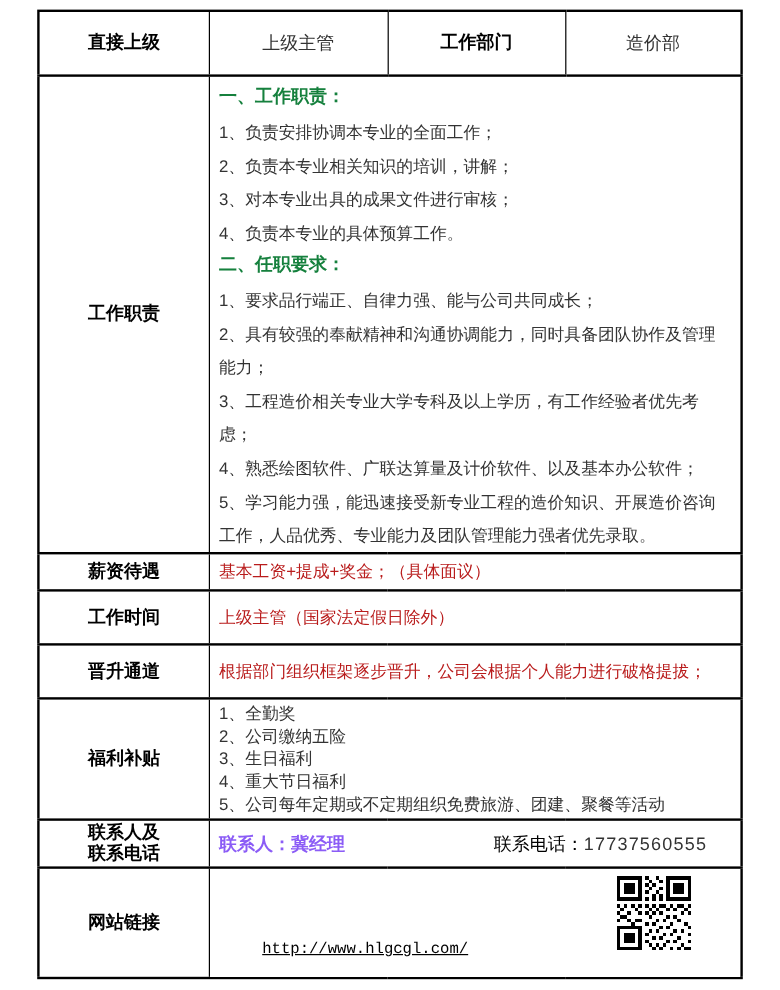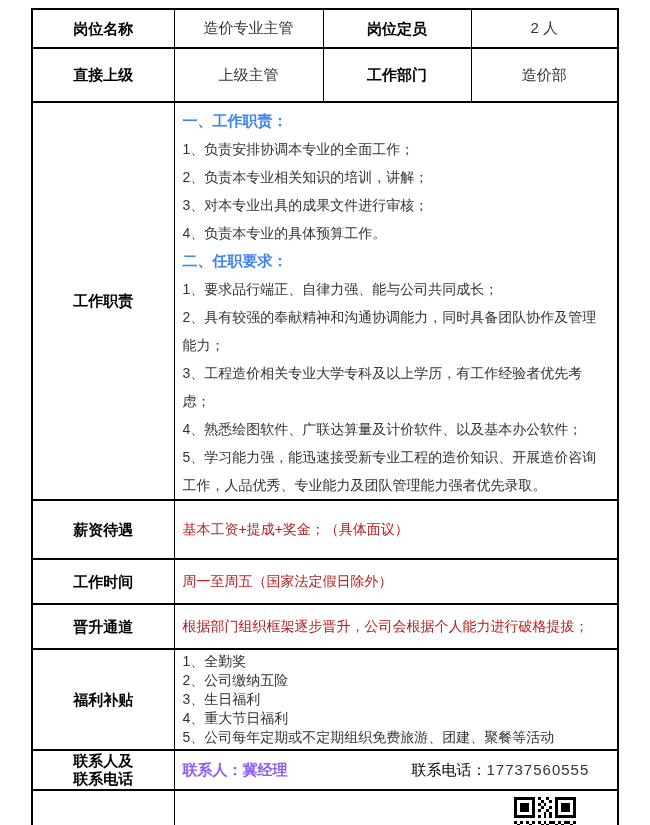--- a/index.html
+++ b/index.html
@@ -49,21 +49,22 @@
   td.duties{
     vertical-align:top;
     padding:4px 15px 0 8px;
     font-size:14px;
     line-height:28px;
     color:#333333;
   }
   .sec-title{
     font-weight:bold;
     font-size:15px;
-    color:#3b82f6;
+    color:#15803d;
+    font-family:Liberation Mono, monospace;
   }
   td.benefits{
     vertical-align:middle;
     padding:2px 8px;
     font-size:14px;
     line-height:19px;
     color:#333333;
     margin-left:44px;
   }
   td.contact-cell{
@@ -107,26 +108,20 @@
 <div class="page">
   <table class="job-table">
     <colgroup>
       <col style="width:142px">
         <col style="width:149px">
         <col style="width:148px">
         <col style="width:147px">
     </colgroup>
 
     <tbody>
-        <tr style="height:39px">
-      <td class="lbl">岗位名称</td>
-      <td class="cval">造价专业主管</td>
-      <td class="lbl">岗位定员</td>
-      <td class="cval">2 人</td>
-    </tr>
 
     <tr style="height:54px">
       <td class="lbl">直接上级</td>
       <td class="cval">上级主管</td>
       <td class="lbl">工作部门</td>
       <td class="cval">造价部</td>
     </tr>
 
     <tr style="height:365px">
       <td class="lbl">工作职责</td>
@@ -138,28 +133,28 @@
         <div>4、负责本专业的具体预算工作。</div>
         <div class="sec-title">二、任职要求：</div>
         <div>1、要求品行端正、自律力强、能与公司共同成长；</div>
         <div>2、具有较强的奉献精神和沟通协调能力，同时具备团队协作及管理能力；</div>
         <div>3、工程造价相关专业大学专科及以上学历，有工作经验者优先考虑；</div>
         <div>4、熟悉绘图软件、广联达算量及计价软件、以及基本办公软件；</div>
         <div>5、学习能力强，能迅速接受新专业工程的造价知识、开展造价咨询工作，人品优秀、专业能力及团队管理能力强者优先录取。</div>
       </td>
     </tr>
 
-    <tr style="height:59px">
+    <tr style="height:31px">
       <td class="lbl">薪资待遇</td>
       <td class="content" colspan="3">基本工资+提成+奖金；（具体面议）</td>
     </tr>
 
     <tr style="height:45px">
       <td class="lbl">工作时间</td>
-      <td class="content" colspan="3">周一至周五（国家法定假日除外）</td>
+      <td class="content" colspan="3">上级主管（国家法定假日除外）</td>
     </tr>
 
     <tr style="height:45px">
       <td class="lbl">晋升通道</td>
       <td class="content" colspan="3">根据部门组织框架逐步晋升，公司会根据个人能力进行破格提拔；</td>
     </tr>
 
     <tr style="height:97px">
       <td class="lbl">福利补贴</td>
       <td class="benefits" colspan="3">

